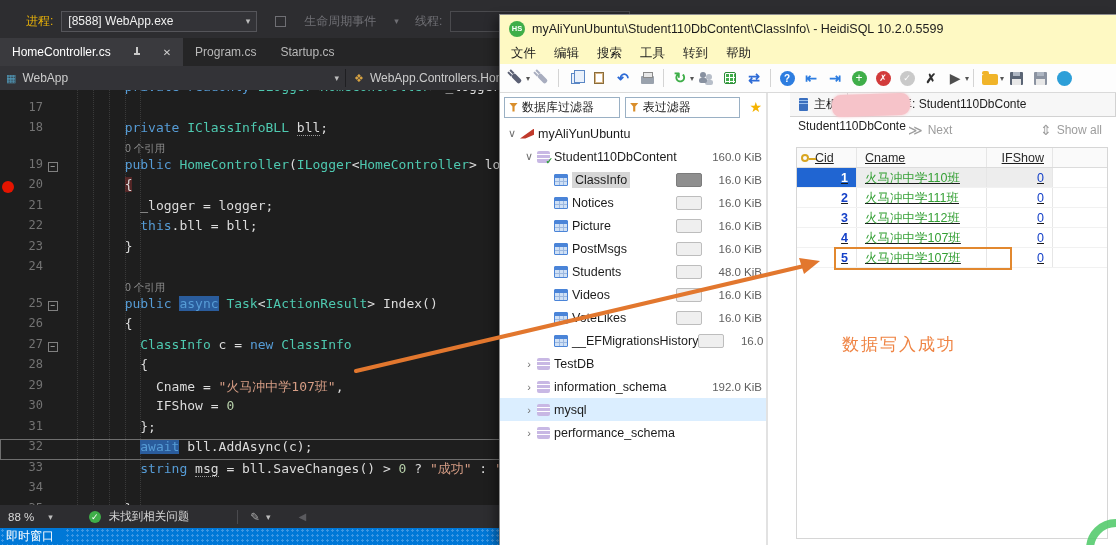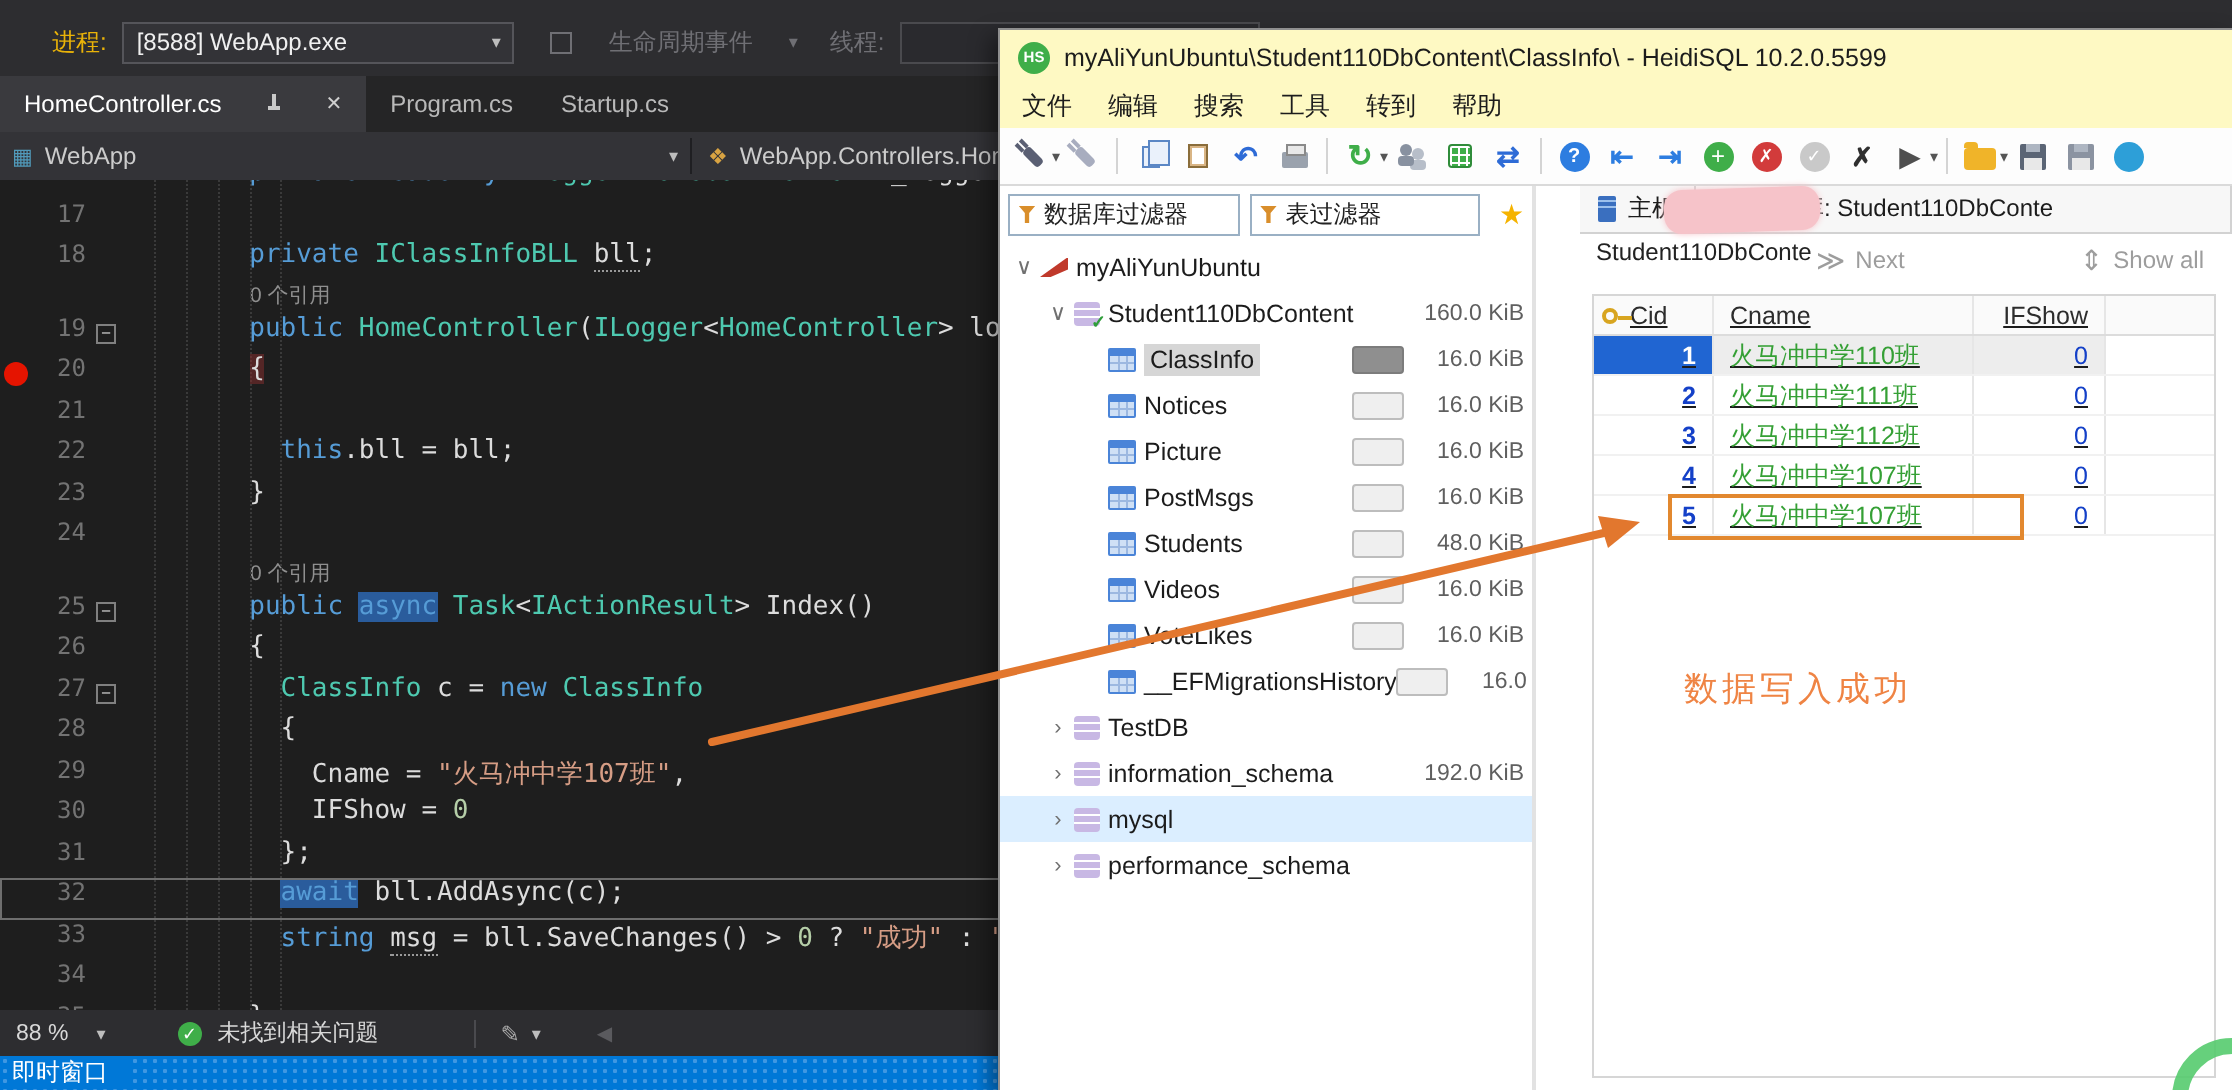--- a/index.html
+++ b/index.html
@@ -269,20 +269,21 @@
               <span class="bpdot"></span>
             </span>
             <span class="ln">20</span>
             <span class="fcell"></span>
             <span class="ct">        <span class="c-p c-b">{</span></span>
           </div>
           <div class="code-row">
             <span class="gcell"></span>
             <span class="ln">21</span>
             <span class="fcell"></span>
+            <span class="ct">          <span class="c-p">_logger = logger;</span></span>
           </div>
           <div class="code-row">
             <span class="gcell"></span>
             <span class="ln">22</span>
             <span class="fcell"></span>
             <span class="ct">          <span class="c-k">this</span><span class="c-p">.bll = bll;</span></span>
           </div>
           <div class="code-row">
             <span class="gcell"></span>
             <span class="ln">23</span>

